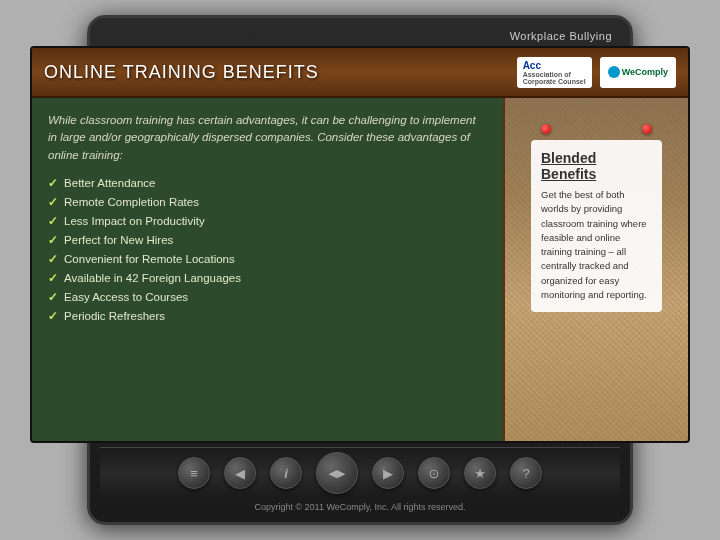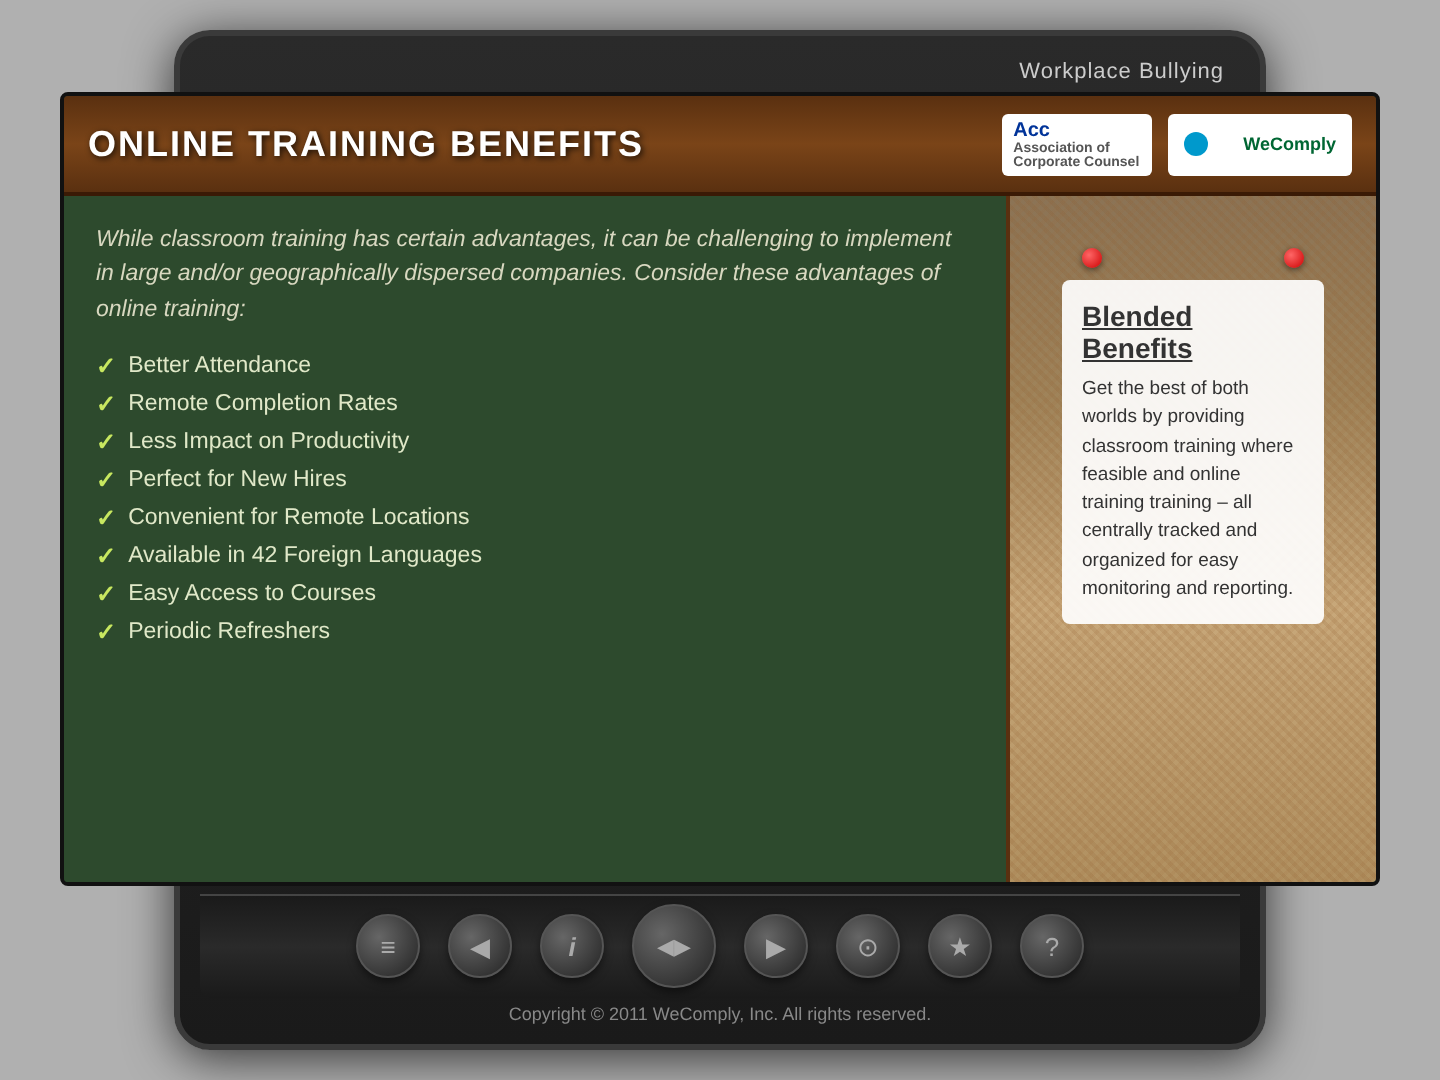--- a/index.html
+++ b/index.html
@@ -54,21 +54,21 @@
       display: flex;
       align-items: center;
       justify-content: space-between;
       min-height: 50px;
       border-bottom: 2px solid #3a1a05;
     }
 
     .header-title {
       color: #fff;
       font-size: 18px;
-      font-weight: bold;
+      font-weight: normal;
       text-transform: uppercase;
       letter-spacing: 1px;
       text-shadow: 1px 1px 3px rgba(0,0,0,0.8);
     }
 
     .header-logos {
       display: flex;
       gap: 8px;
     }
 
@@ -85,21 +85,21 @@
     .logo-wecomply {
       background: #fff;
       padding: 3px 8px;
       border-radius: 3px;
       font-size: 9px;
       font-weight: bold;
       color: #006633;
       white-space: nowrap;
       display: flex;
       align-items: center;
-      gap: 18px;
+      gap: 2px;
     }
 
     .logo-wecomply-circle {
       width: 12px;
       height: 12px;
       background: #0099cc;
       border-radius: 50%;
       display: inline-block;
     }
 

